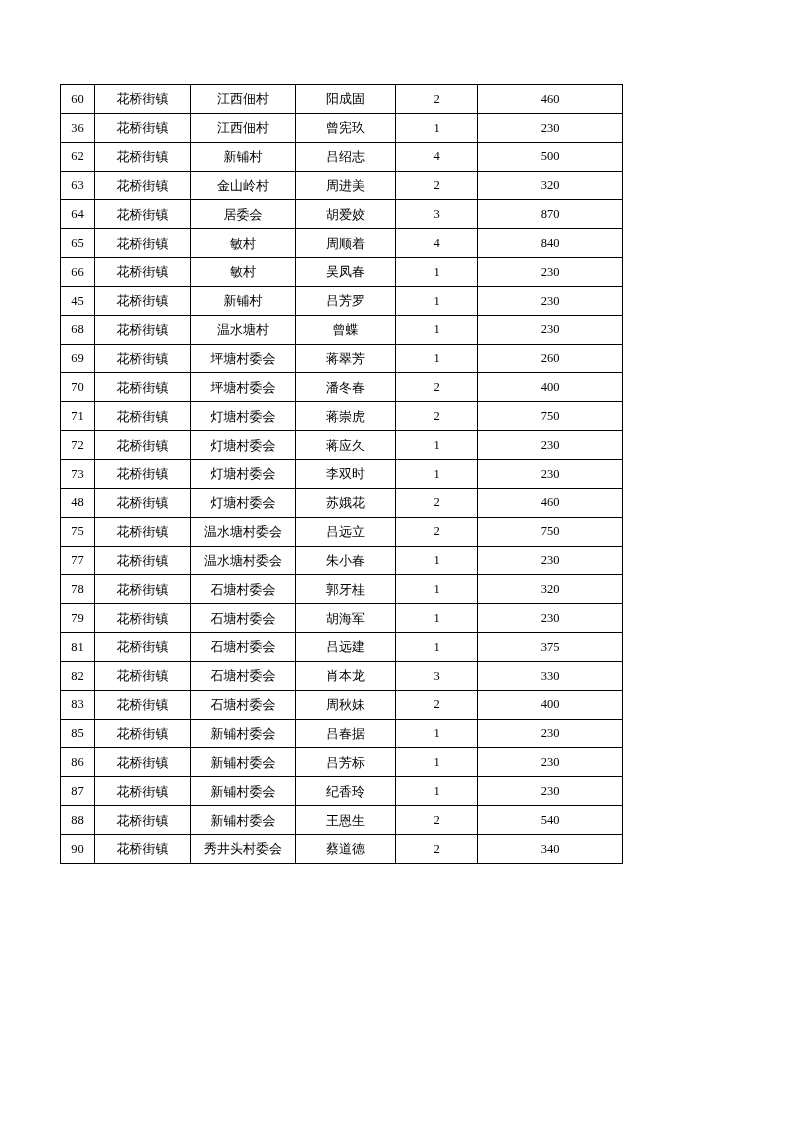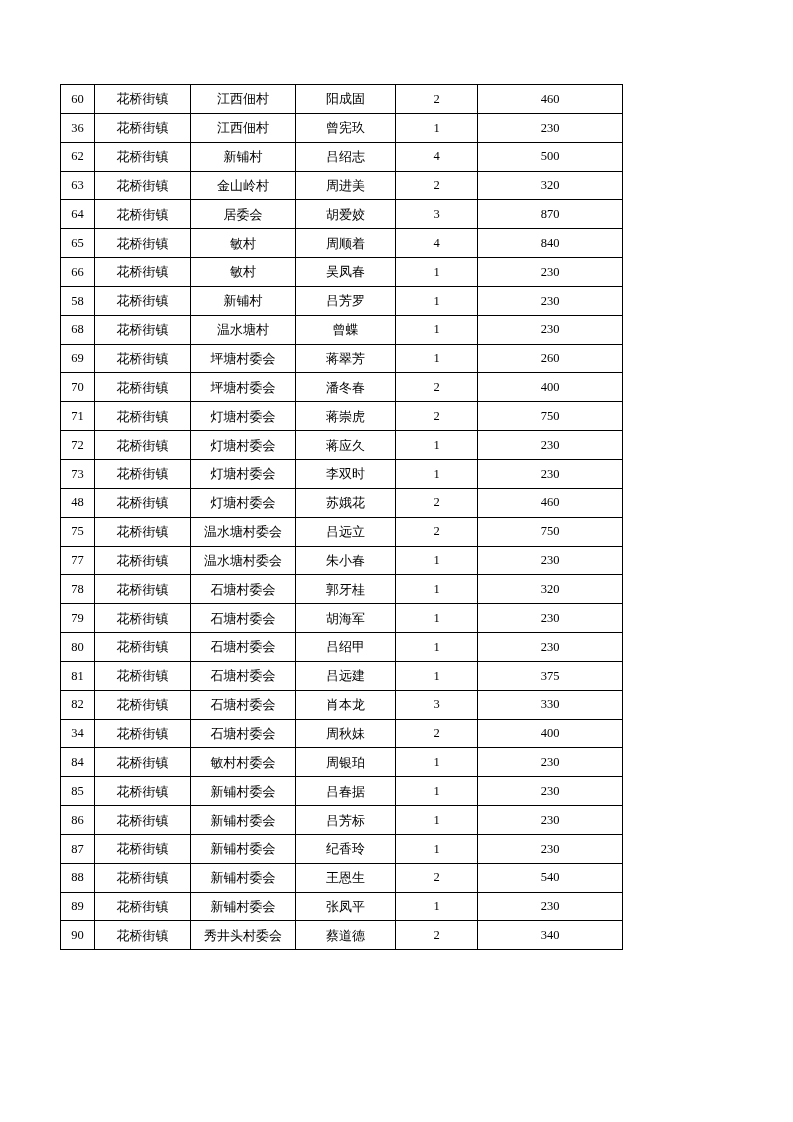--- a/index.html
+++ b/index.html
@@ -107,21 +107,21 @@
           </tr>
           <tr>
             <td class="num">66</td>
             <td>花桥街镇</td>
             <td>敏村</td>
             <td>吴凤春</td>
             <td class="num">1</td>
             <td class="num">230</td>
           </tr>
           <tr>
-            <td class="num">58</td>
+            <td class="num">45</td>
             <td>花桥街镇</td>
             <td>新铺村</td>
             <td>吕芳罗</td>
             <td class="num">1</td>
             <td class="num">230</td>
           </tr>
           <tr>
             <td class="num">68</td>
             <td>花桥街镇</td>
             <td>温水塘村</td>
@@ -199,64 +199,48 @@
             <td>石塘村委会</td>
             <td>郭牙桂</td>
             <td class="num">1</td>
             <td class="num">320</td>
           </tr>
           <tr>
             <td class="num">79</td>
             <td>花桥街镇</td>
             <td>石塘村委会</td>
             <td>胡海军</td>
-            <td class="num">1</td>
-            <td class="num">230</td>
-          </tr>
-          <tr>
-            <td class="num">80</td>
-            <td>花桥街镇</td>
-            <td>石塘村委会</td>
-            <td>吕绍甲</td>
             <td class="num">1</td>
             <td class="num">230</td>
           </tr>
           <tr>
             <td class="num">81</td>
             <td>花桥街镇</td>
             <td>石塘村委会</td>
             <td>吕远建</td>
             <td class="num">1</td>
             <td class="num">375</td>
           </tr>
           <tr>
             <td class="num">82</td>
             <td>花桥街镇</td>
             <td>石塘村委会</td>
             <td>肖本龙</td>
             <td class="num">3</td>
             <td class="num">330</td>
           </tr>
           <tr>
-            <td class="num">34</td>
+            <td class="num">83</td>
             <td>花桥街镇</td>
             <td>石塘村委会</td>
             <td>周秋妹</td>
             <td class="num">2</td>
             <td class="num">400</td>
           </tr>
           <tr>
-            <td class="num">84</td>
-            <td>花桥街镇</td>
-            <td>敏村村委会</td>
-            <td>周银珀</td>
-            <td class="num">1</td>
-            <td class="num">230</td>
-          </tr>
-          <tr>
             <td class="num">85</td>
             <td>花桥街镇</td>
             <td>新铺村委会</td>
             <td>吕春据</td>
             <td class="num">1</td>
             <td class="num">230</td>
           </tr>
           <tr>
             <td class="num">86</td>
             <td>花桥街镇</td>
@@ -273,28 +257,20 @@
             <td class="num">1</td>
             <td class="num">230</td>
           </tr>
           <tr>
             <td class="num">88</td>
             <td>花桥街镇</td>
             <td>新铺村委会</td>
             <td>王恩生</td>
             <td class="num">2</td>
             <td class="num">540</td>
-          </tr>
-          <tr>
-            <td class="num">89</td>
-            <td>花桥街镇</td>
-            <td>新铺村委会</td>
-            <td>张凤平</td>
-            <td class="num">1</td>
-            <td class="num">230</td>
           </tr>
           <tr>
             <td class="num">90</td>
             <td>花桥街镇</td>
             <td>秀井头村委会</td>
             <td>蔡道德</td>
             <td class="num">2</td>
             <td class="num">340</td>
           </tr>
         </tbody>

